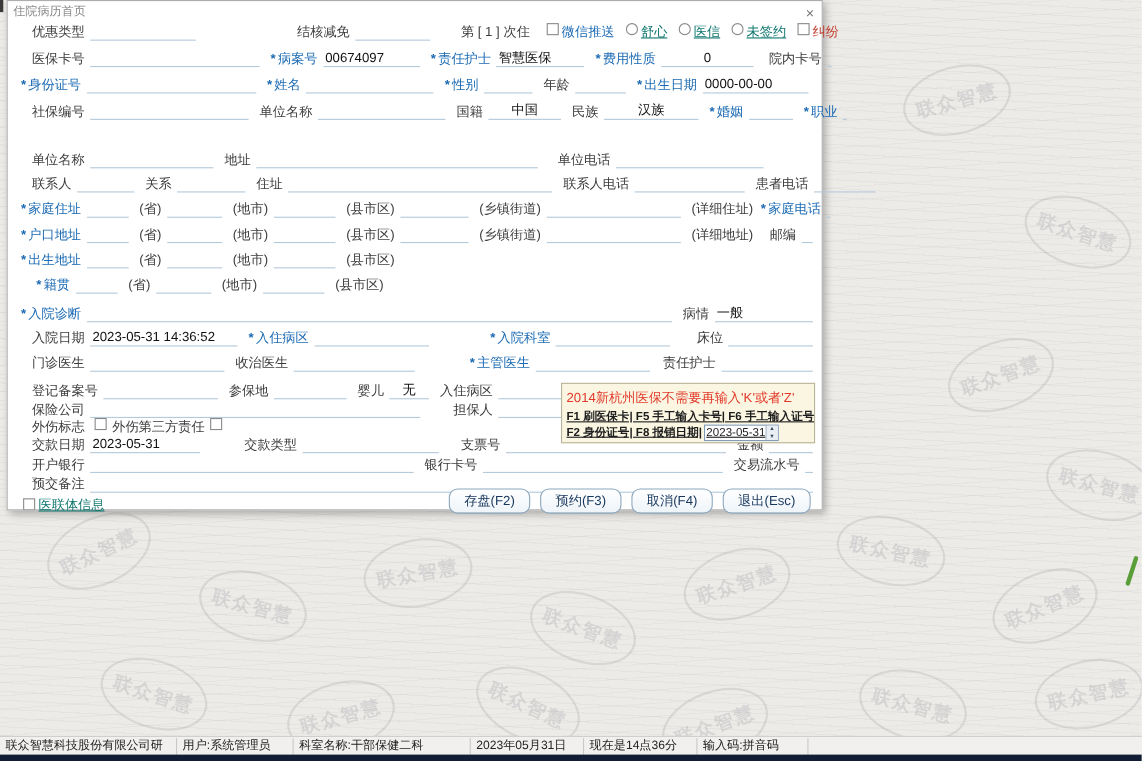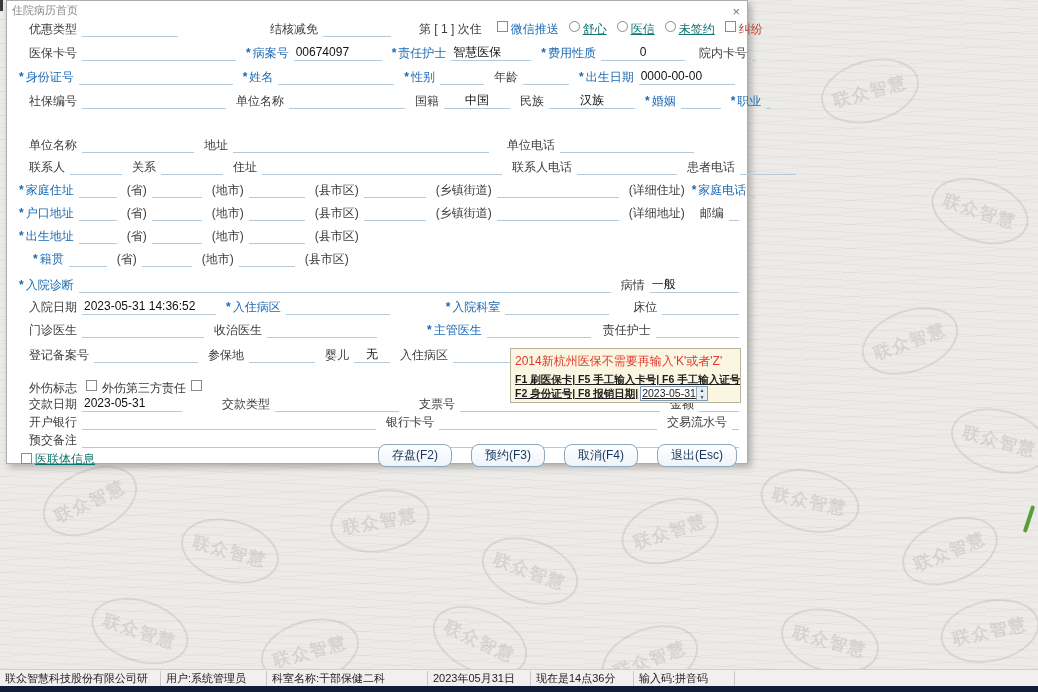--- a/index.html
+++ b/index.html
@@ -31,21 +31,21 @@
   .grow{flex:1 1 auto;}
   .sp{flex:1 1 auto;}
   .cb{display:inline-block;width:9px;height:9px;border:1px solid #8a8a8a;background:#fff;
     margin:0 3px 2px 10px;flex:0 0 auto;}
   .rd{border-radius:50%;}
   .blu{color:#1b6ab3;}
   .blu-u{color:#0f766e;text-decoration:underline;}
   .red{color:#c0392b;}
   .ctr{text-align:center;}
   
-  .btns{position:absolute;right:10px;top:443px;display:flex;gap:19px;}
+  .btns{position:absolute;right:10px;top:443px;display:flex;gap:9px;}
   .btn{border:1px solid #8ba7bf;border-radius:8px;background:linear-gradient(#ffffff,#eef4f9);
     color:#16365c;font-size:12px;padding:2px 13px;cursor:default;}
   .mlt{position:absolute;left:14px;top:450px;font-size:12px;display:flex;align-items:center;}
   .mlt .cb{margin-left:0;}
   
   .popup{position:absolute;left:507px;top:185px;width:263px;height:160px;background:#fff;
     border:1px solid #9a9a9a;box-shadow:3px 4px 9px rgba(0,0,0,.32);z-index:20;}
   .popup-title{position:absolute;left:4px;top:2px;font-size:11px;color:#333;}
   .back-link{position:absolute;right:9px;top:13px;font-size:15px;font-weight:bold;
     color:#1446d8;text-decoration:underline;letter-spacing:1px;cursor:default;}
@@ -309,20 +309,29 @@
       <span class="lbl">参保地</span>
       <span class="inp" style="width:62px"></span>
       <span class="lbl">婴儿</span>
       <span class="inp ctr" style="width:32px">无</span>
       <span class="lbl">入住病区</span>
       <span class="inp" style="width:100px"></span>
       <span class="lbl" style="margin-left:22px">转院区状态</span>
       <span class="inp grow"></span>
     </div>
 
+    <div class="row" style="top:363px">
+      <span class="lbl">保险公司</span>
+      <span class="inp" style="width:296px"></span>
+      <span class="lbl" style="margin-left:30px">担保人</span>
+      <span class="inp" style="width:108px"></span>
+      <span class="lbl" style="margin-left:24px">泰康保险标志</span>
+      <span class="cb" style="margin-left:2px"></span>
+      <span class="sp"></span>
+    </div>
 
     <div class="row" style="top:379px">
       <span class="lbl">外伤标志</span>
       <span class="cb" style="margin-left:4px"></span>
       <span class="lbl" style="margin-left:2px">外伤第三方责任</span>
       <span class="cb" style="margin-left:0"></span>
       <span class="sp"></span>
     </div>
 
     <div class="row" style="top:395px">

